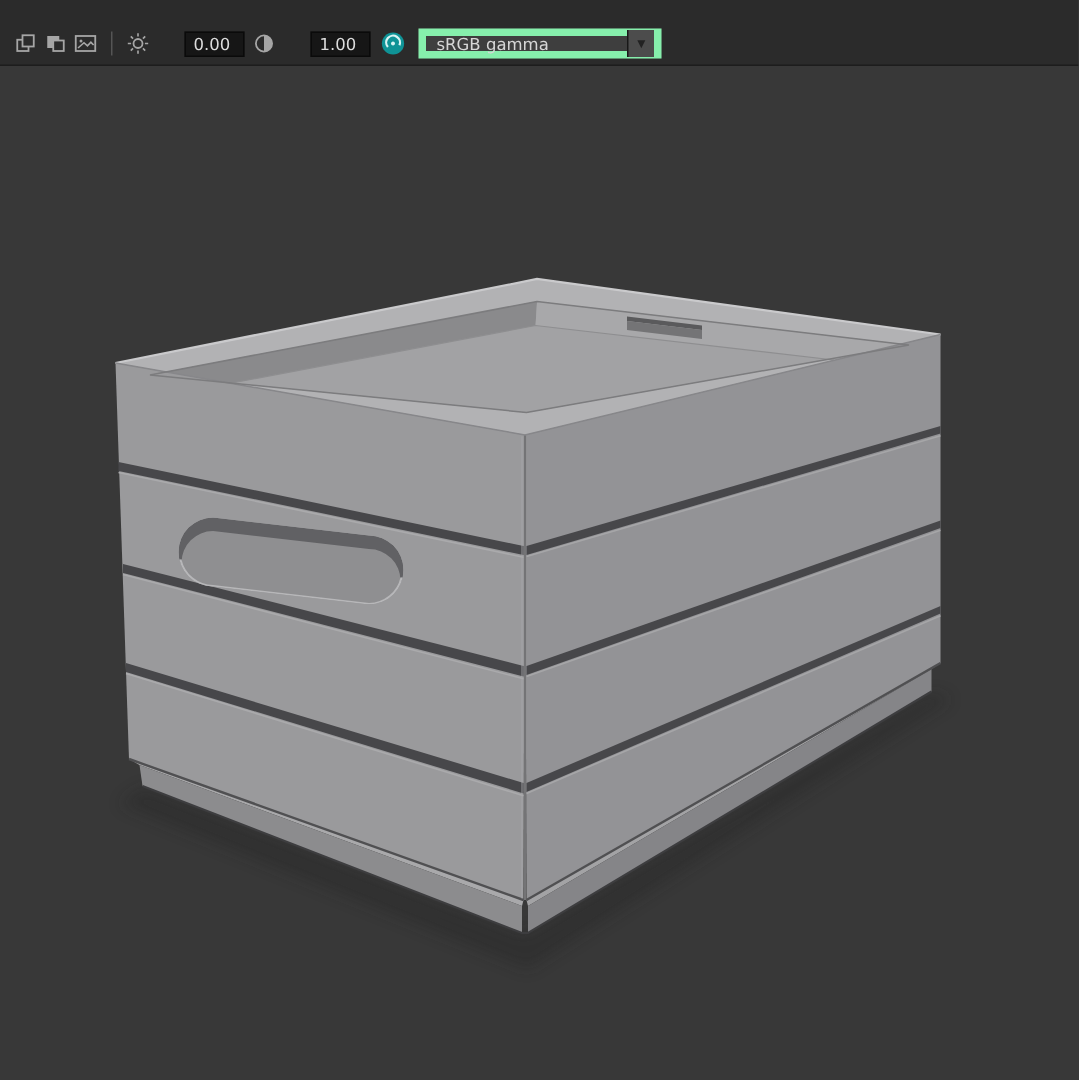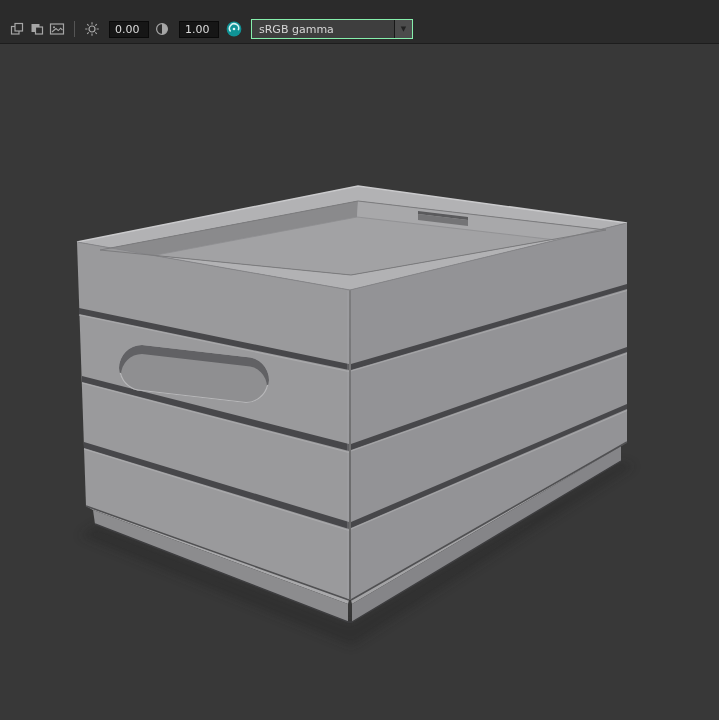--- a/index.html
+++ b/index.html
@@ -14,28 +14,28 @@
     background:#2b2b2b;border-bottom:1px solid #1d1d1d;
     display:flex;align-items:flex-end;padding:0 8px 4px 8px;gap:2px;
   }
   .tb-btn{
     width:18px;height:20px;background:transparent;border:none;padding:0;margin:0;
     display:flex;align-items:center;justify-content:center;cursor:pointer;
   }
   .tb-btn svg{display:block;}
   .sep{width:1px;height:16px;background:#555;margin:0 6px 2px 6px;}
   .tb-input{
-    width:40px;height:17px;box-sizing:border-box;margin:0 2px 1px 6px;
+    width:40px;height:17px;box-sizing:border-box;margin:0 2px 1px 20px;
     background:#161616;border:1px solid #0a0a0a;color:#dcdcdc;
     font-size:11px;line-height:15px;padding:0 0 0 5px;
     font-family:"DejaVu Sans","Liberation Sans",sans-serif;
   }
   .dropdown{
     height:20px;width:162px;box-sizing:border-box;margin:0 0 0 4px;
-    background:#3e3e3e;border:1px solid #86efac;
+    background:#3e3e3e;border:5px solid #86efac;
     display:flex;align-items:center;cursor:pointer;
   }
   .dd-label{flex:1;padding:0 7px;color:#d6d6d6;font-size:11px;white-space:nowrap;overflow:hidden;}
   .dd-arrow{
     width:17px;height:18px;background:#4c4c4c;border-left:1px solid #181818;
     display:flex;align-items:center;justify-content:center;
     color:#222;font-size:7px;line-height:7px;
   }
   .viewport{position:absolute;top:44px;left:0;width:719px;height:676px;}
   .viewport svg{display:block;}

